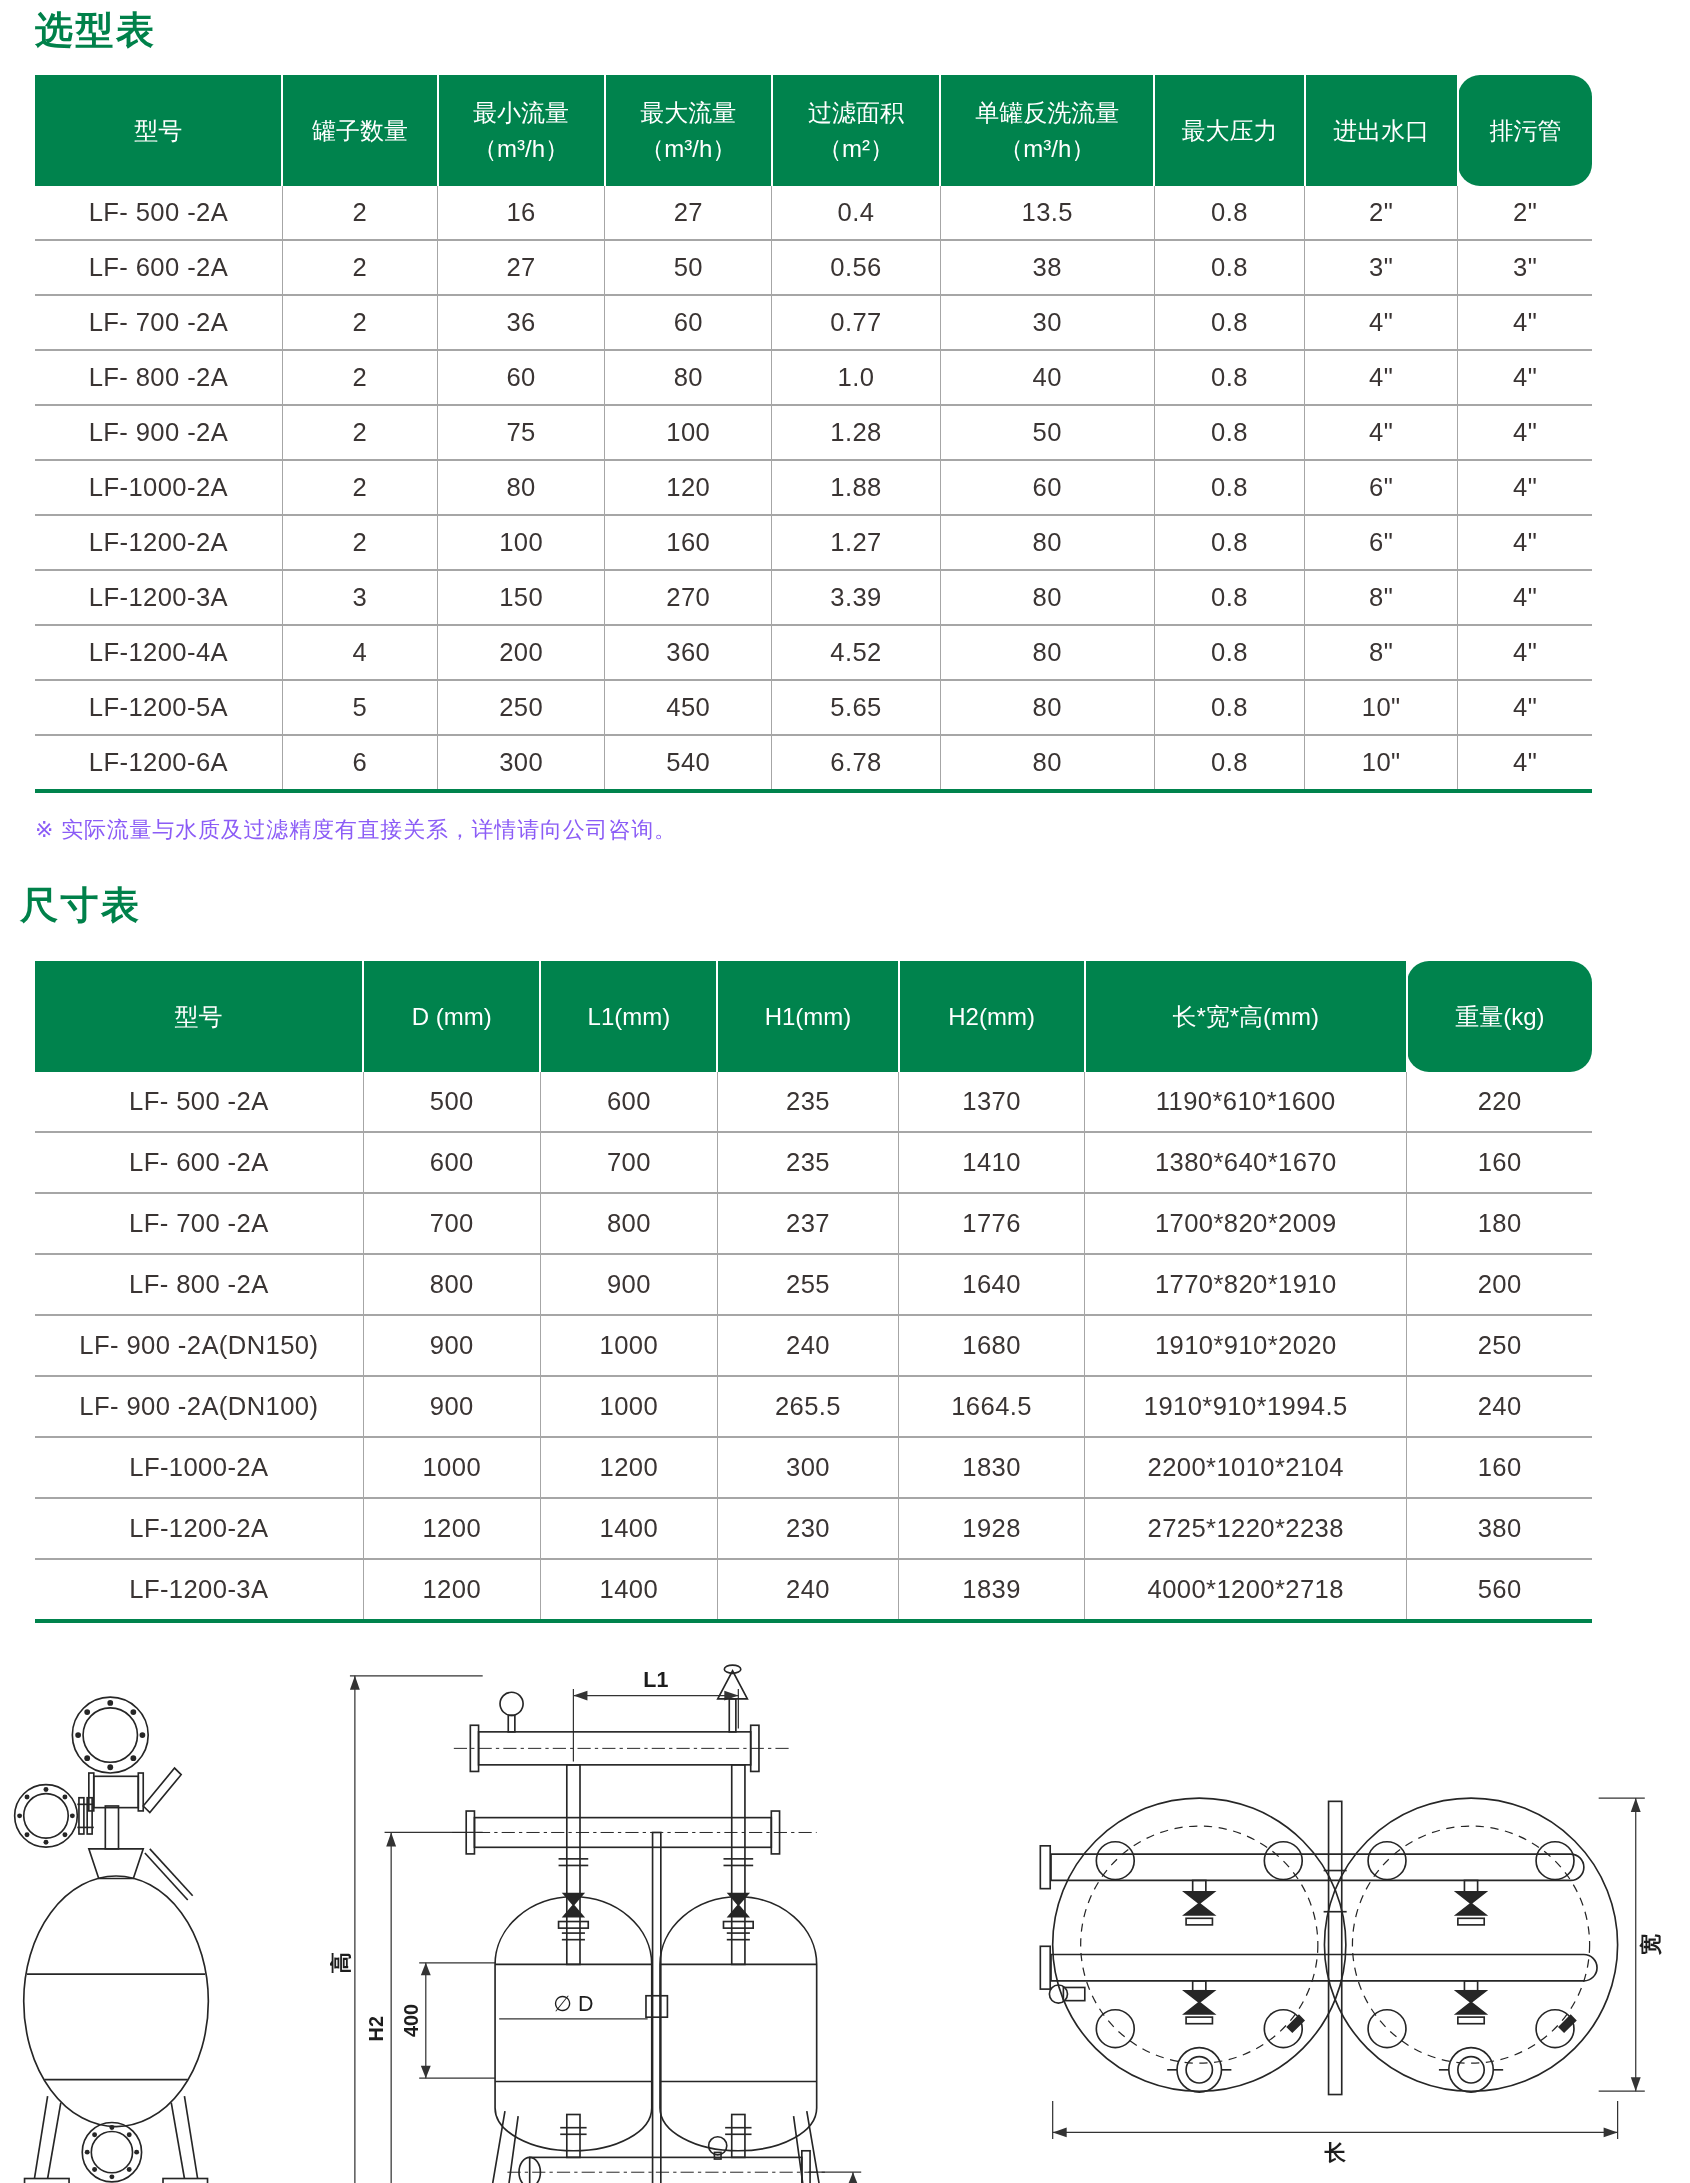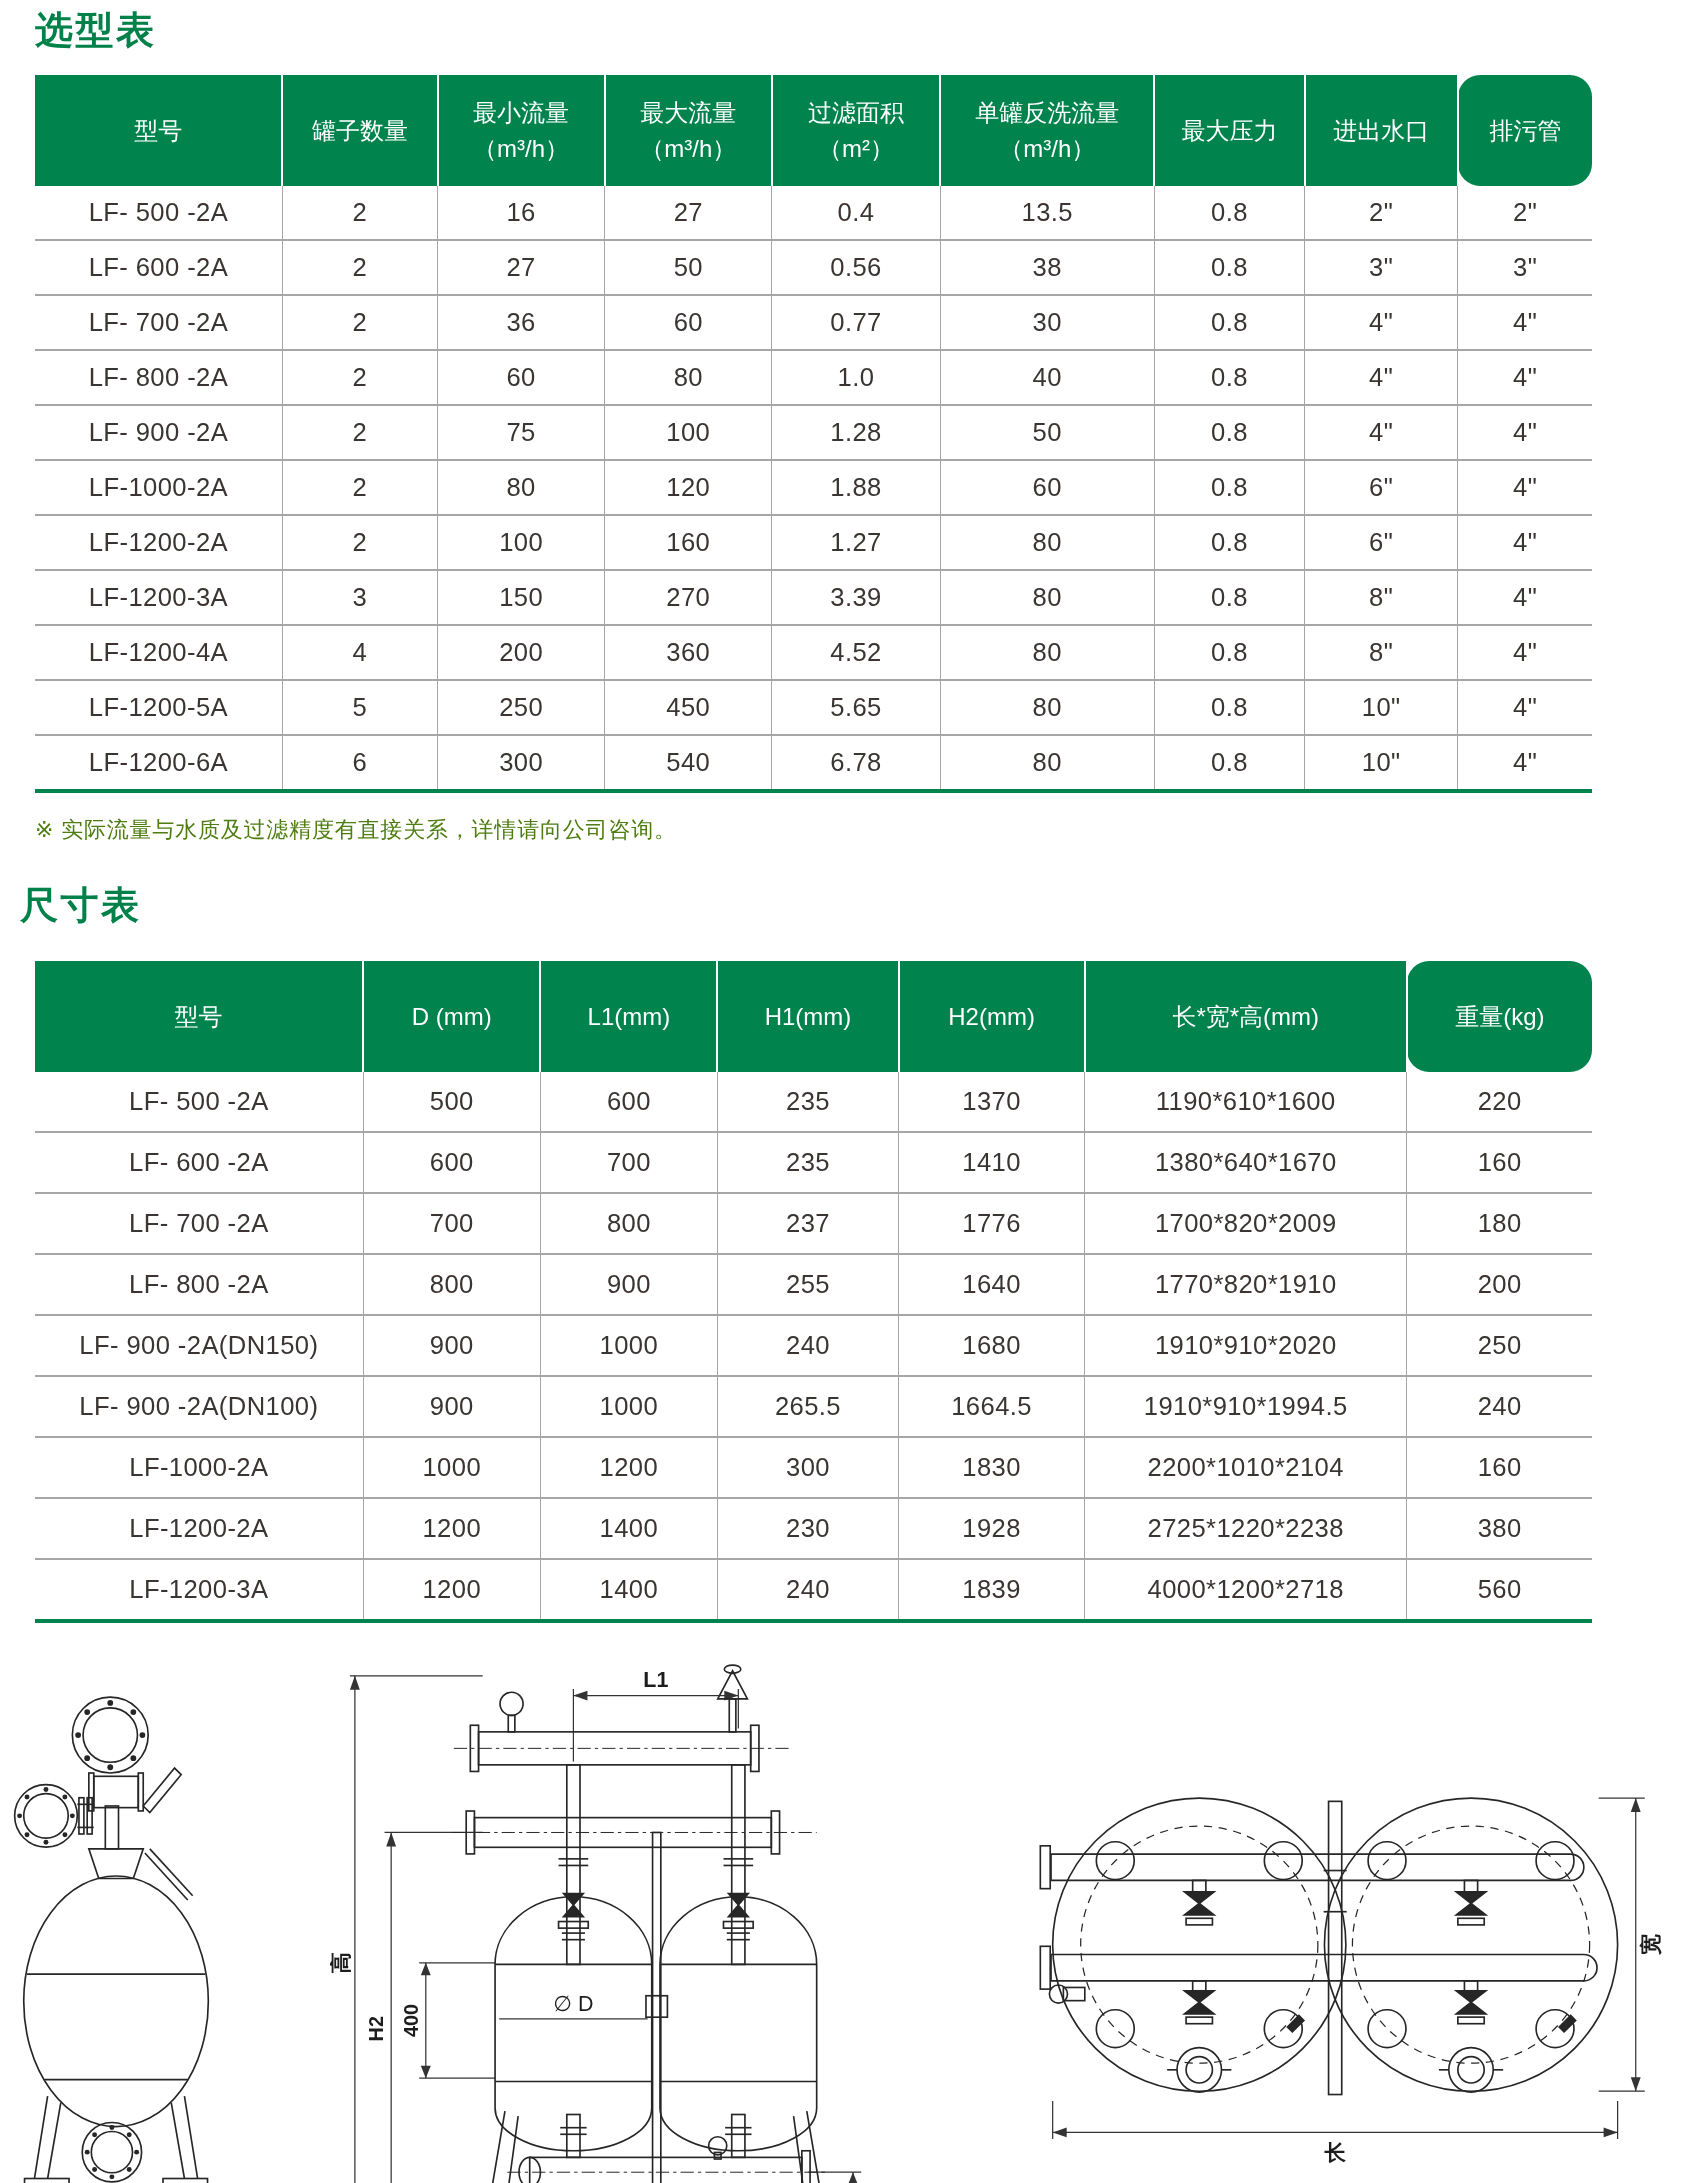--- a/index.html
+++ b/index.html
@@ -27,21 +27,21 @@
     border-right:1.6px solid #A6A6A6;border-top:2.5px solid #A6A6A6;padding:0;
     letter-spacing:0.4px;white-space:nowrap;
   }
   .tbl tbody tr:first-child td{border-top:none;}
   .tbl tbody td:last-child{border-right:none;}
   .tbl.sel tbody td{height:53px;}
   .tbl.dim tbody td{height:59px;}
   .tbl.sel{margin-top:21.4px;}
   .tbl.dim{margin-top:33px;}
   .note{
-    margin:21.4px 0 0 35px;font-size:22px;color:#4d7c0f;letter-spacing:0.8px;
+    margin:21.4px 0 0 35px;font-size:22px;color:#8b5cf6;letter-spacing:0.8px;
   }
   .title2{margin-top:38px;margin-left:20px;}
   .drawings{position:relative;margin-top:33px;height:544px;}
   .drawings svg{position:absolute;}
   svg text{font-family:"Liberation Sans","DejaVu Sans",sans-serif;}
   .dwg-label{font-size:26px;font-weight:bold;fill:#1d1d1d;}
   .dwg-label-sm{font-size:24px;font-weight:bold;fill:#1d1d1d;}
   .dwg-label-d{font-size:26px;fill:#1d1d1d;}
 </style>
 </head>

